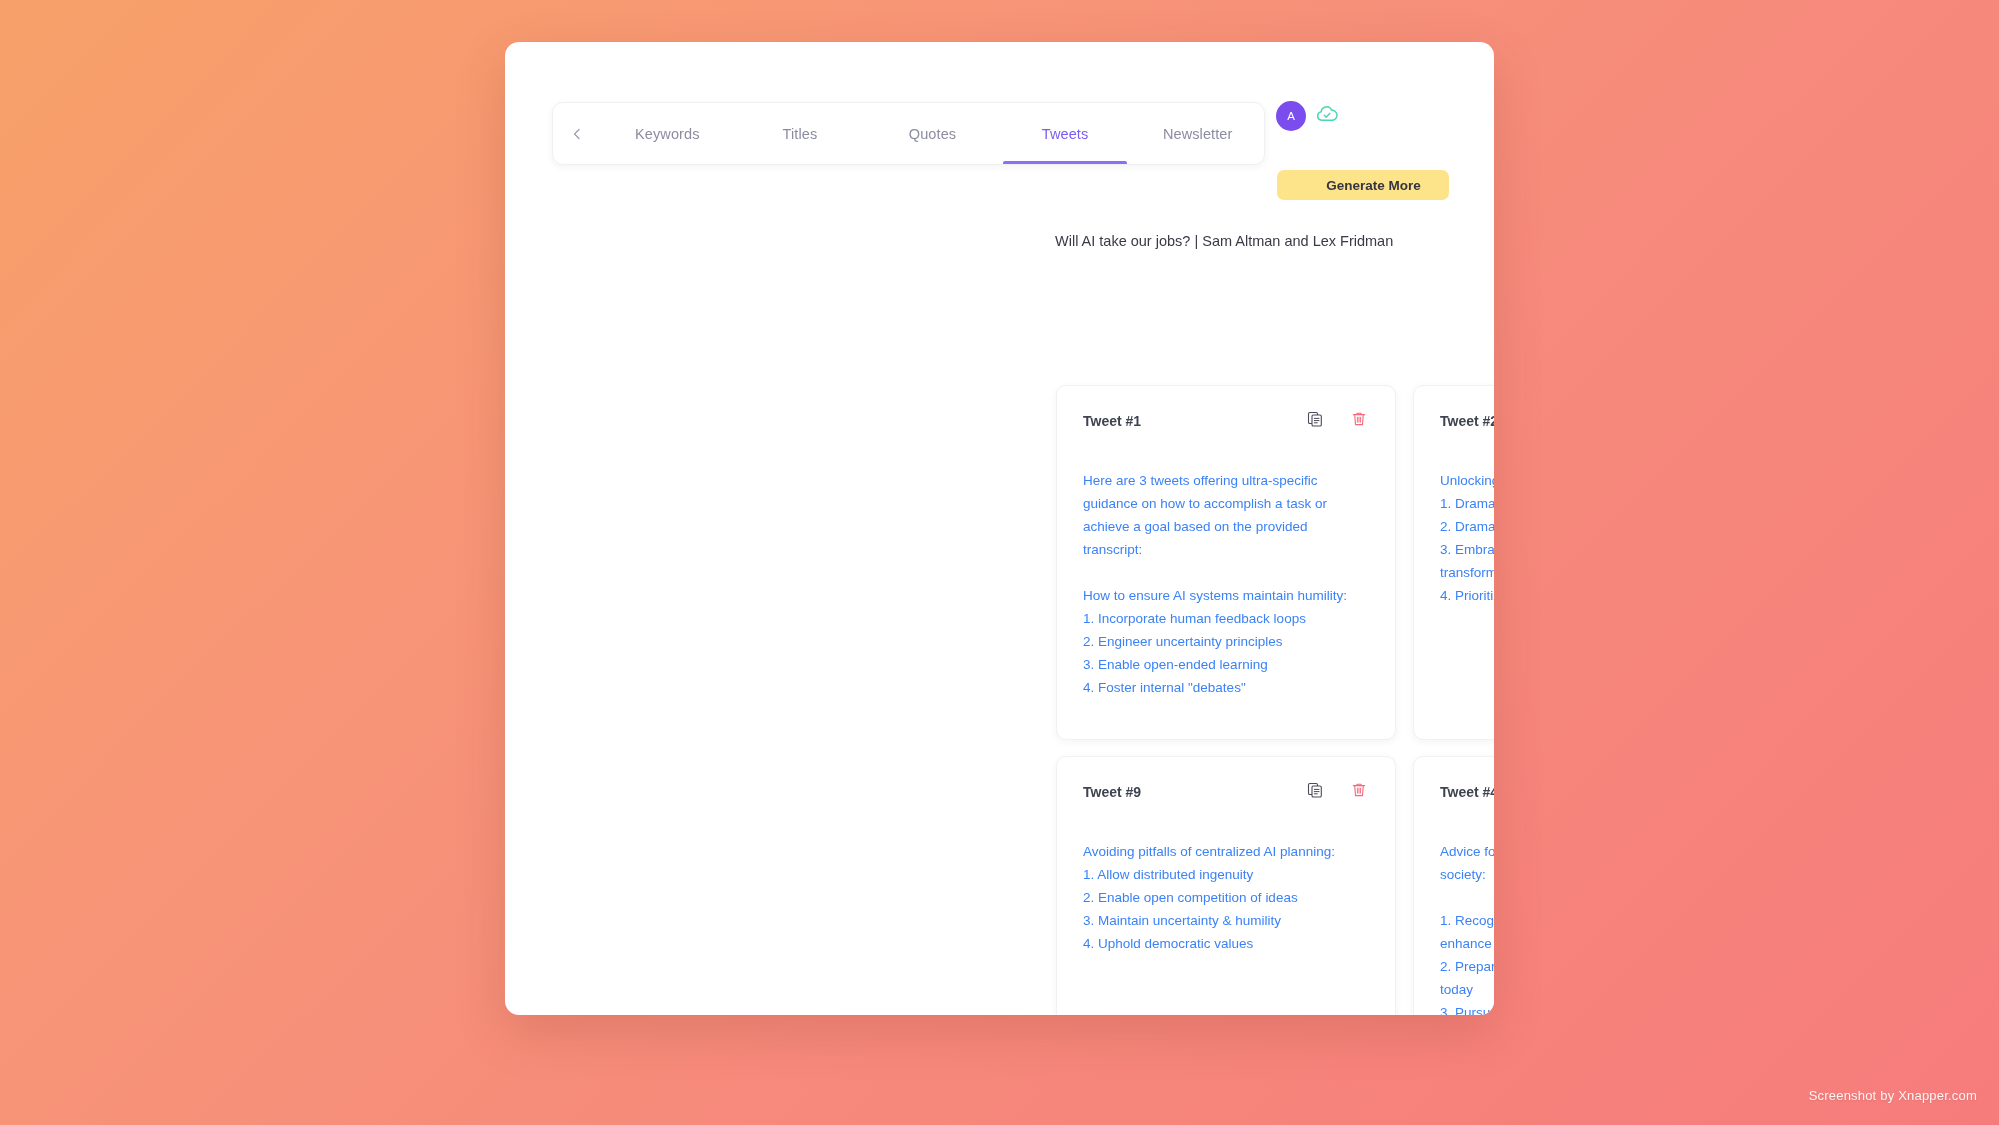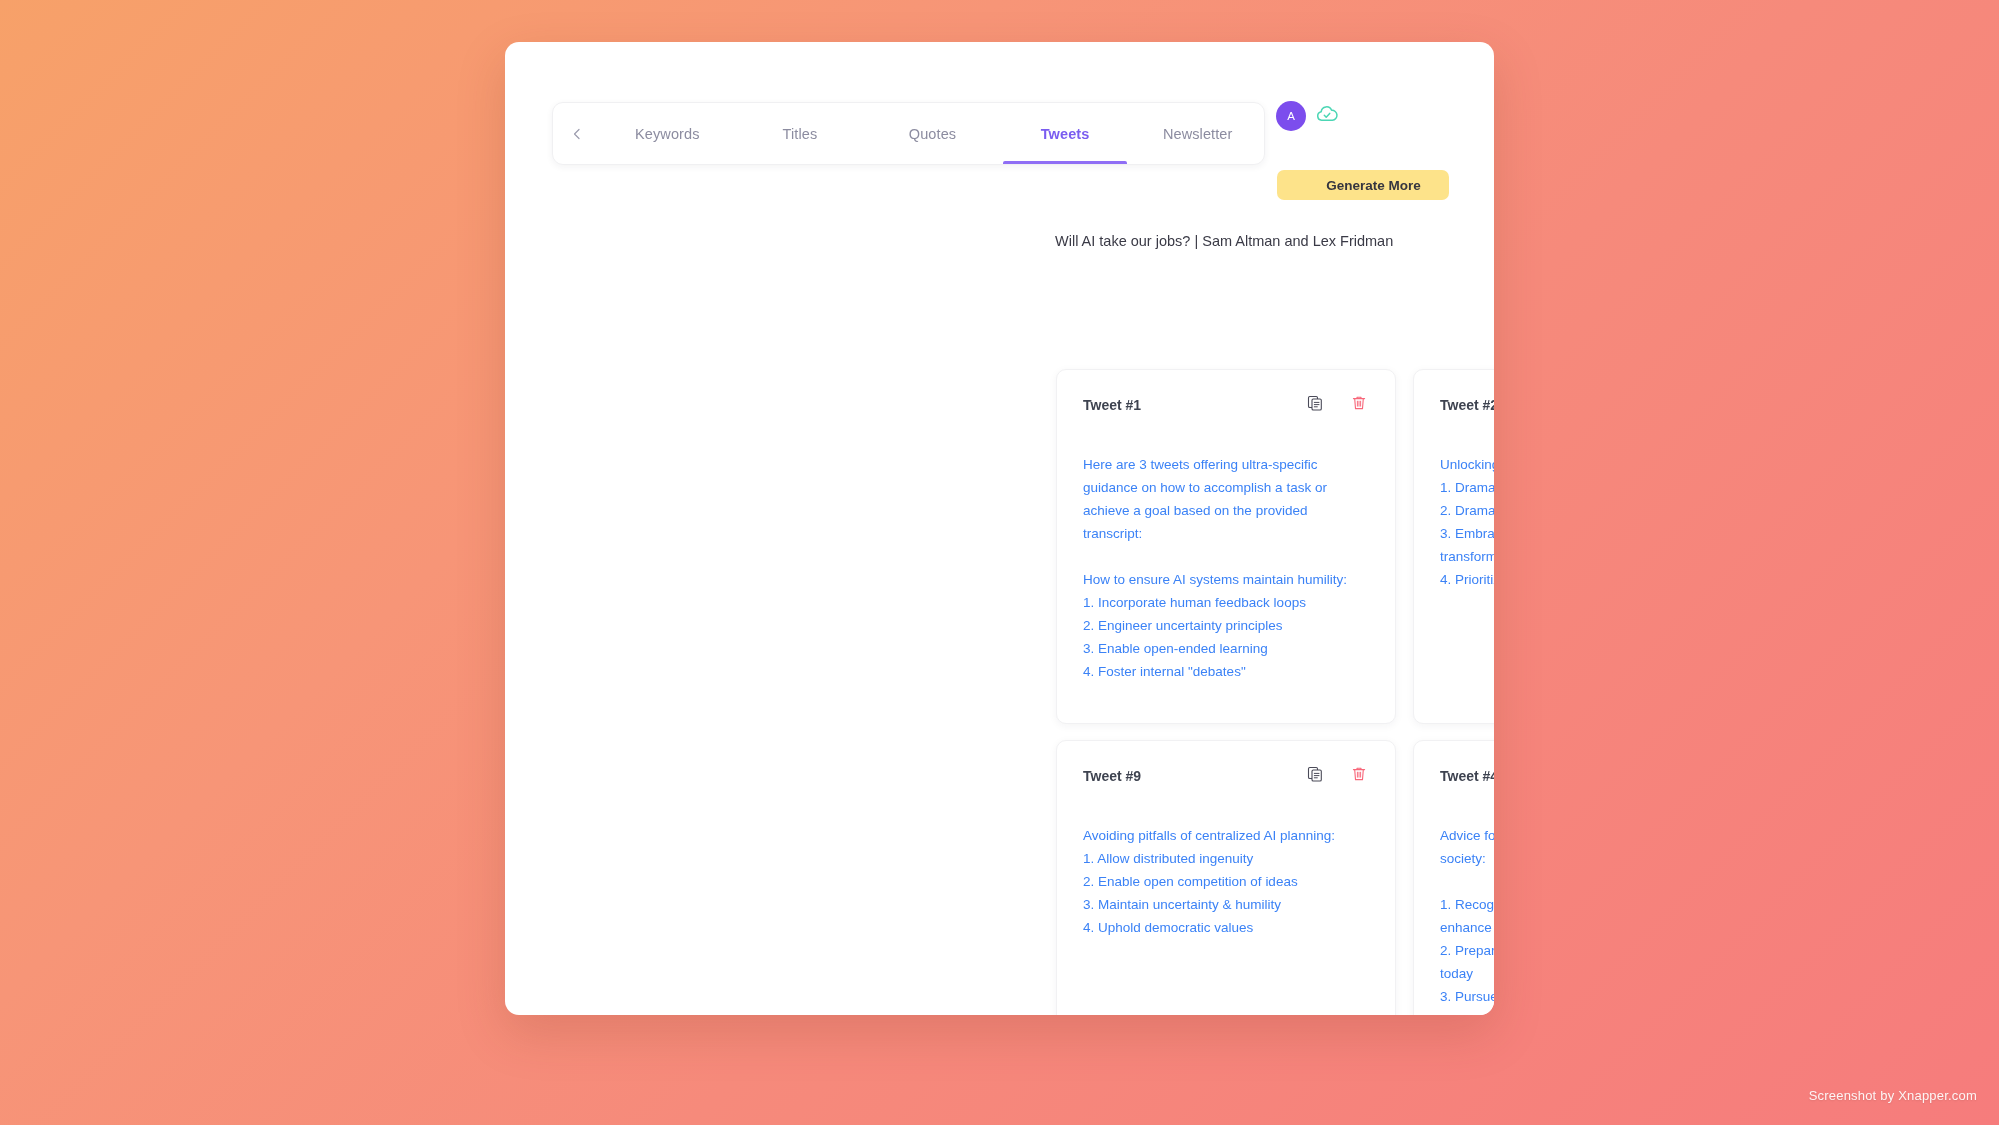--- a/index.html
+++ b/index.html
@@ -66,21 +66,21 @@
     flex: 1;
     position: relative;
     display: flex;
     align-items: center;
     justify-content: center;
     font-size: 14.5px;
     color: #8c8ca0;
     cursor: pointer;
     letter-spacing: 0.1px;
   }
-  .tab.active { color: #7a5cf0; font-weight: bold; }
+  .tab.active { color: #7a5cf0; }
   .tab.active::after {
     content: "";
     position: absolute;
     left: 4px; right: 4px;
     bottom: 0;
     height: 3px;
     background: #8f6ef5;
     border-radius: 2px 2px 0 0;
   }
 
@@ -135,21 +135,21 @@
     font-weight: bold;
     font-family: "Liberation Sans", sans-serif;
     cursor: pointer;
     padding-left: 21px;
   }
 
   
   #cards-grid {
     position: absolute;
     left: 551px;
-    top: 327px;
+    top: 343px;
     width: 697px;
     height: 688px;
     display: grid;
     grid-template-columns: 340px 340px;
     grid-template-rows: 355px 355px;
     column-gap: 17px;
     row-gap: 16px;
   }
   .tweet-card {
     background: #ffffff;

